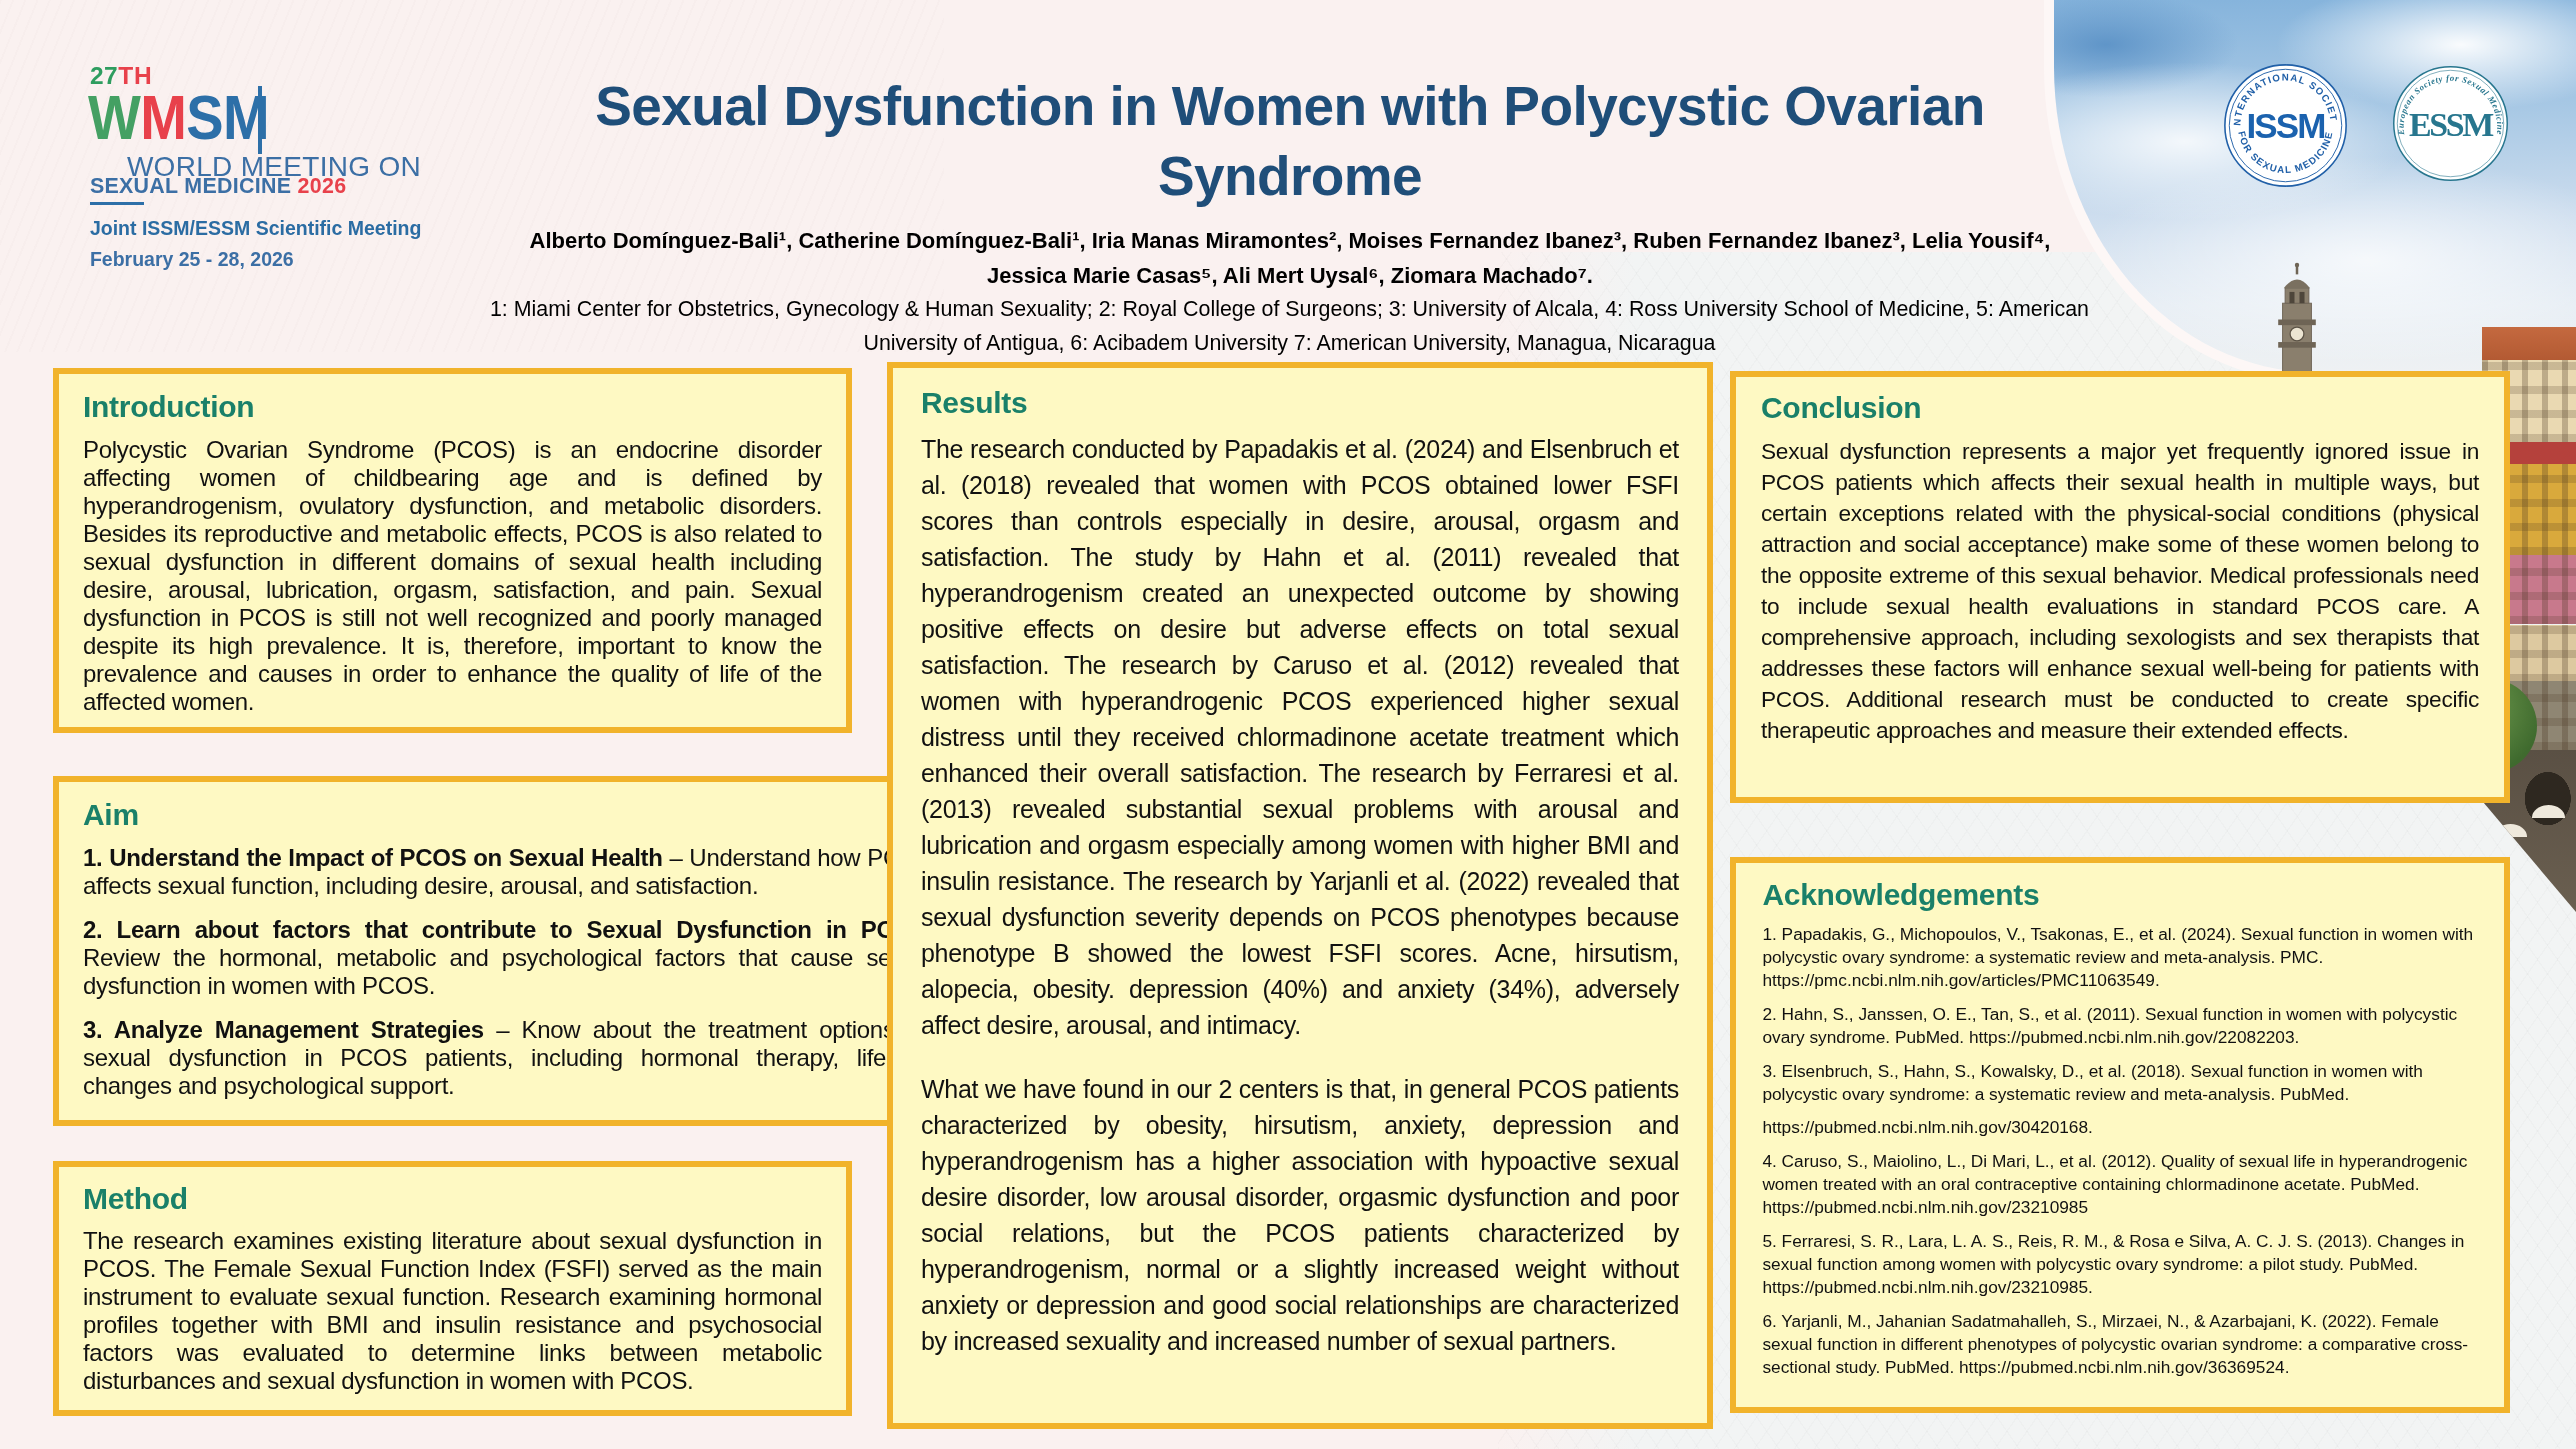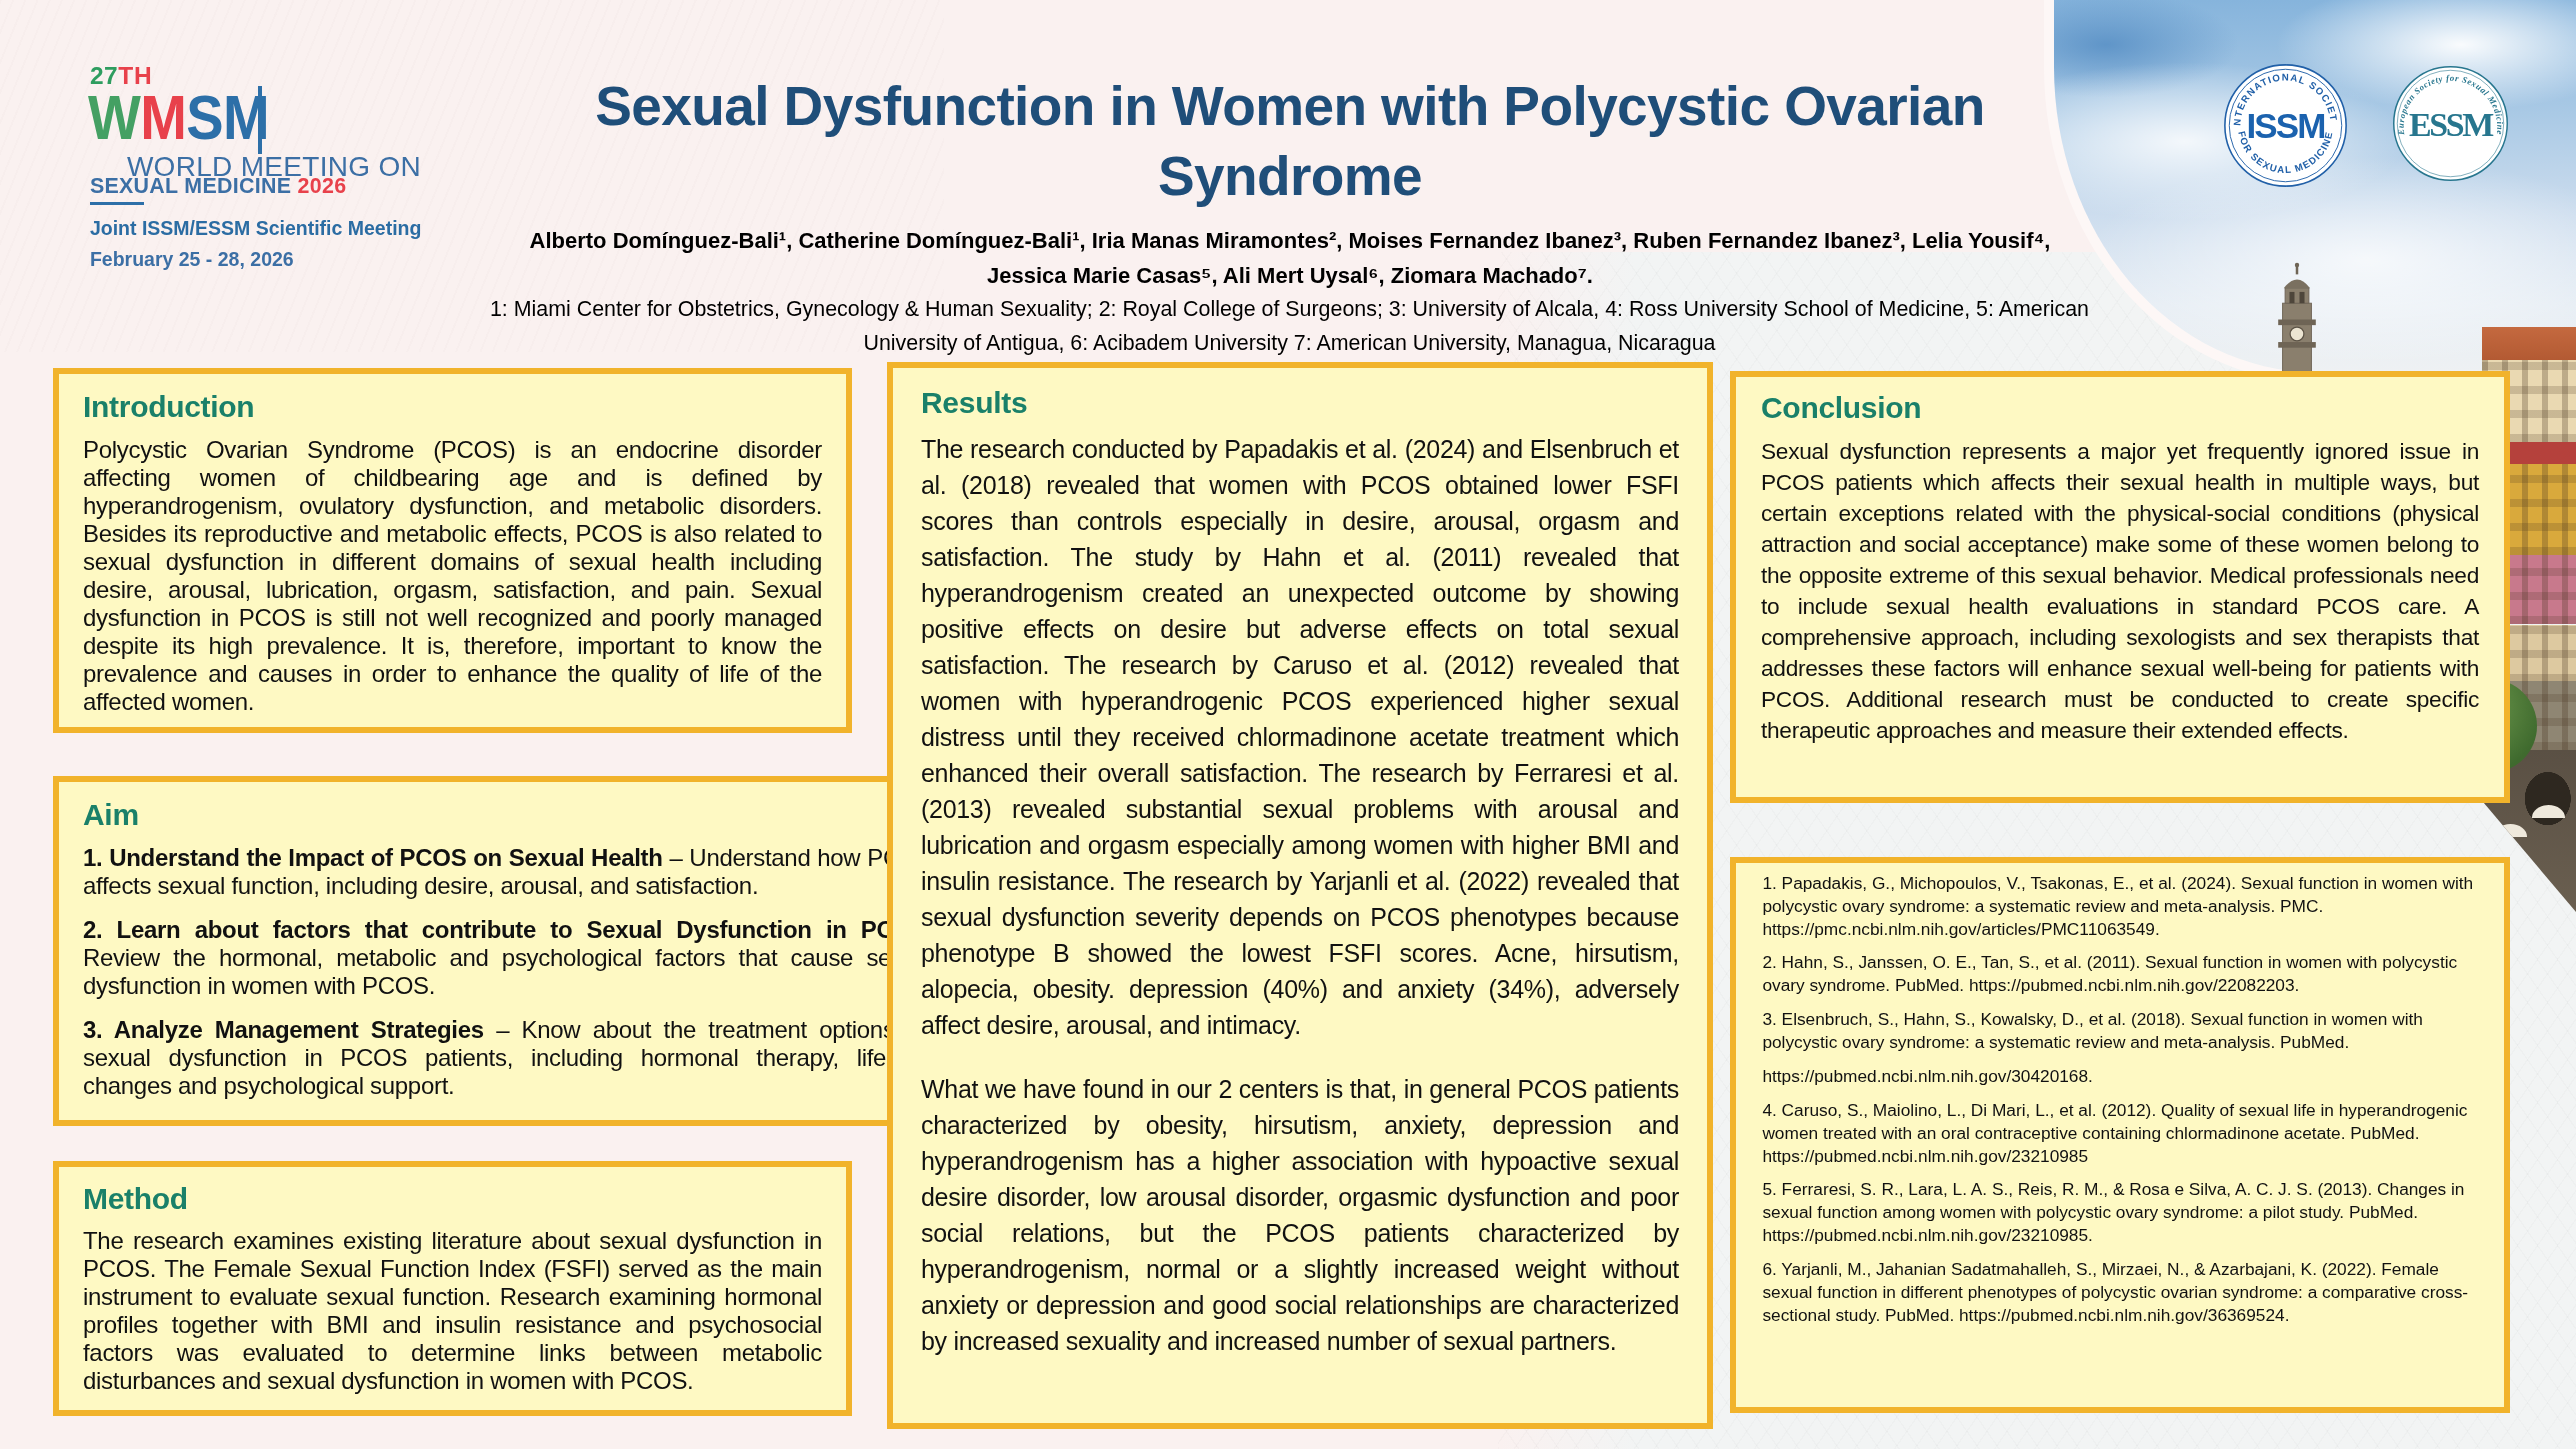--- a/index.html
+++ b/index.html
@@ -230,20 +230,21 @@
     <p class="results-p">The research conducted by Papadakis et al. (2024) and Elsenbruch et al. (2018) revealed that women with PCOS obtained lower FSFI scores than controls especially in desire, arousal, orgasm and satisfaction. The study by Hahn et al. (2011) revealed that hyperandrogenism created an unexpected outcome by showing positive effects on desire but adverse effects on total sexual satisfaction. The research by Caruso et al. (2012) revealed that women with hyperandrogenic PCOS experienced higher sexual distress until they received chlormadinone acetate treatment which enhanced their overall satisfaction. The research by Ferraresi et al. (2013) revealed substantial sexual problems with arousal and lubrication and orgasm especially among women with higher BMI and insulin resistance. The research by Yarjanli et al. (2022) revealed that sexual dysfunction severity depends on PCOS phenotypes because phenotype B showed the lowest FSFI scores. Acne, hirsutism, alopecia, obesity. depression (40%) and anxiety (34%), adversely affect desire, arousal, and intimacy.</p>
     <p class="results-p">What we have found in our 2 centers is that, in general PCOS patients characterized by obesity, hirsutism, anxiety, depression and hyperandrogenism has a higher association with hypoactive sexual desire disorder, low arousal disorder, orgasmic dysfunction and poor social relations, but the PCOS patients characterized by hyperandrogenism, normal or a slightly increased weight without anxiety or depression and good social relationships are characterized by increased sexuality and increased number of sexual partners.</p>
   </section>
 
   <section class="box box-conclusion">
     <h2>Conclusion</h2>
     <p class="conclusion-p">Sexual dysfunction represents a major yet frequently ignored issue in PCOS patients which affects their sexual health in multiple ways, but certain exceptions related with the physical-social conditions (physical attraction and social acceptance) make some of these women belong to the opposite extreme of this sexual behavior. Medical professionals need to include sexual health evaluations in standard PCOS care. A comprehensive approach, including sexologists and sex therapists that addresses these factors will enhance sexual well-being for patients with PCOS. Additional research must be conducted to create specific therapeutic approaches and measure their extended effects.</p>
   </section>
 
   <section class="box box-ack">
+    <h2>Acknowledgements</h2>
     <p class="ref">1. Papadakis, G., Michopoulos, V., Tsakonas, E., et al. (2024). Sexual function in women with polycystic ovary syndrome: a systematic review and meta-analysis. PMC. https://pmc.ncbi.nlm.nih.gov/articles/PMC11063549.</p>
     <p class="ref">2. Hahn, S., Janssen, O. E., Tan, S., et al. (2011). Sexual function in women with polycystic ovary syndrome. PubMed. https://pubmed.ncbi.nlm.nih.gov/22082203.</p>
     <p class="ref">3. Elsenbruch, S., Hahn, S., Kowalsky, D., et al. (2018). Sexual function in women with polycystic ovary syndrome: a systematic review and meta-analysis. PubMed.</p>
     <p class="ref">https://pubmed.ncbi.nlm.nih.gov/30420168.</p>
     <p class="ref">4. Caruso, S., Maiolino, L., Di Mari, L., et al. (2012). Quality of sexual life in hyperandrogenic women treated with an oral contraceptive containing chlormadinone acetate. PubMed. https://pubmed.ncbi.nlm.nih.gov/23210985</p>
     <p class="ref">5. Ferraresi, S. R., Lara, L. A. S., Reis, R. M., &amp; Rosa e Silva, A. C. J. S. (2013). Changes in sexual function among women with polycystic ovary syndrome: a pilot study. PubMed. https://pubmed.ncbi.nlm.nih.gov/23210985.</p>
     <p class="ref">6. Yarjanli, M., Jahanian Sadatmahalleh, S., Mirzaei, N., &amp; Azarbajani, K. (2022). Female sexual function in different phenotypes of polycystic ovarian syndrome: a comparative cross-sectional study. PubMed. https://pubmed.ncbi.nlm.nih.gov/36369524.</p>
   </section>
 
 </div>

